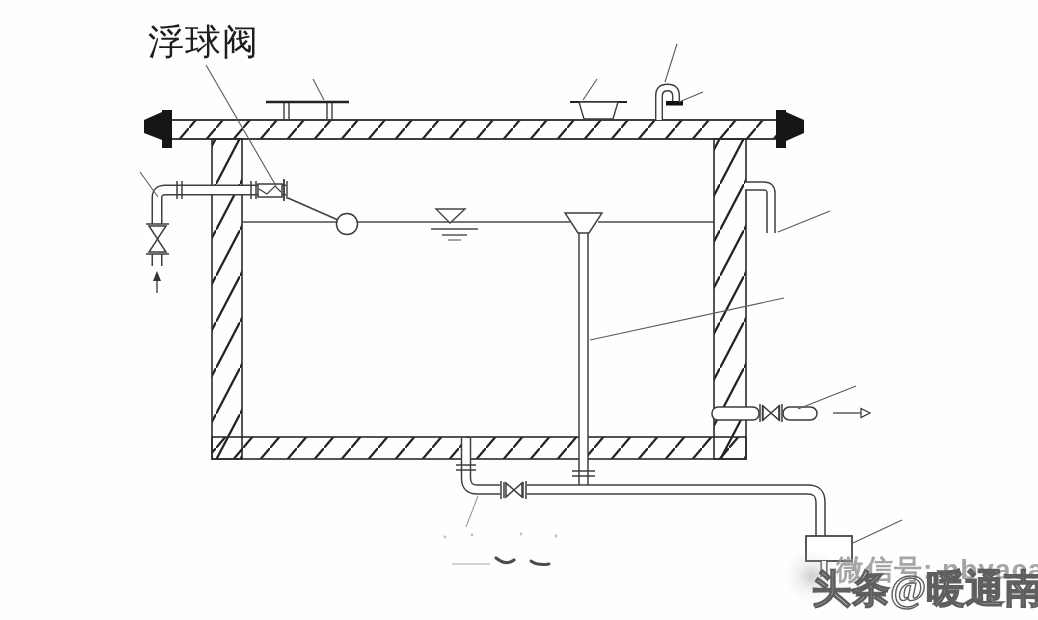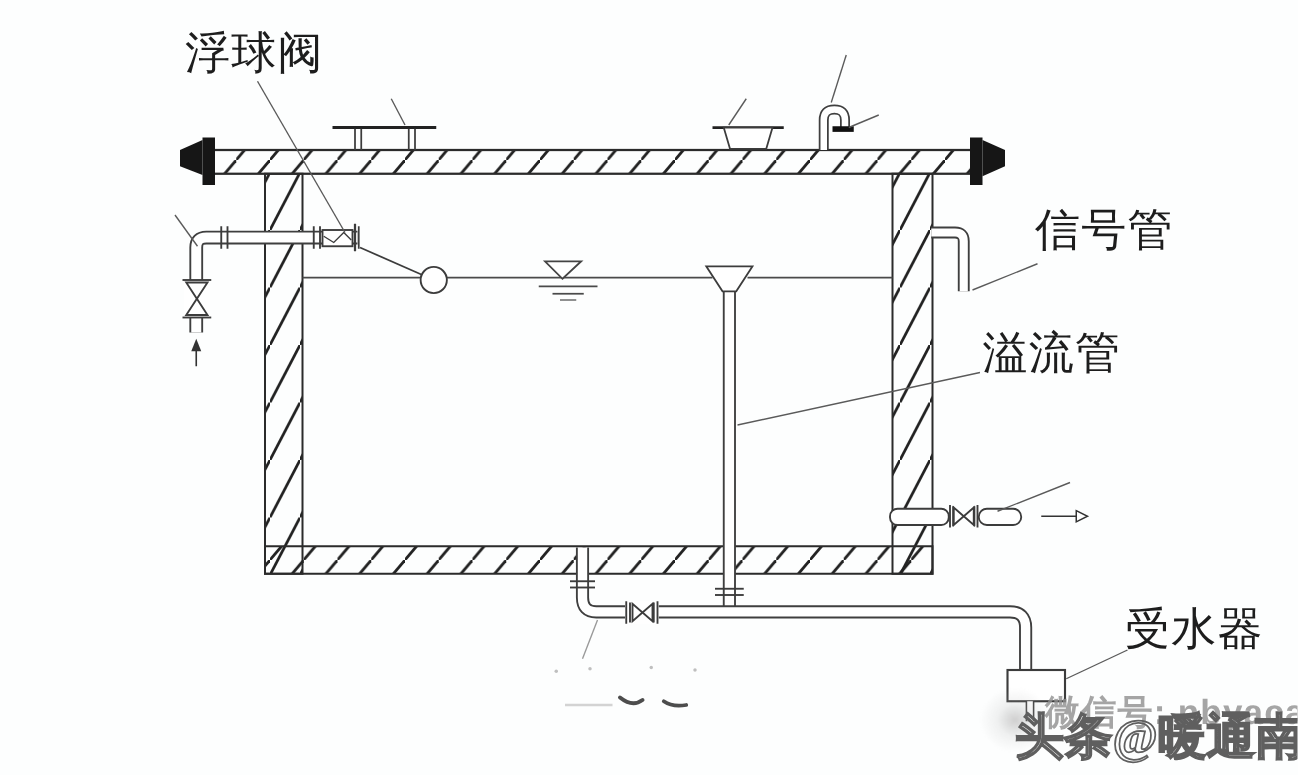--- a/index.html
+++ b/index.html
@@ -195,21 +195,18 @@
       <path d="M496,558 q10,8 18,2" stroke="#2f2f2f" stroke-width="3.2" fill="none" stroke-linecap="round"></path>
       <path d="M531,561 q7,5 18,3" stroke="#2f2f2f" stroke-width="3" fill="none" stroke-linecap="round"></path>
       <circle cx="445" cy="537" r="1.4" fill="#b5b5b5"></circle>
       <circle cx="472" cy="535" r="1.4" fill="#b5b5b5"></circle>
       <circle cx="521" cy="534" r="1.4" fill="#b5b5b5"></circle>
       <circle cx="556" cy="536" r="1.4" fill="#b5b5b5"></circle>
     </g>
   </svg>
 
   <div class="lbl" style="left:148px;top:24px">浮球阀</div>
-  <div class="lbl" style="left:828px;top:166px">信号管</div>
-  <div class="lbl" style="left:786px;top:264px">溢流管</div>
-  <div class="lbl" style="left:900px;top:485px">受水器</div>
 
   <div id="wm-blob"></div>
   <div id="wm-id">微信号: nbyaca</div>
   <div id="wm-byline">头条@暖通南社</div>
 
 </div>
 
 </body></html>

